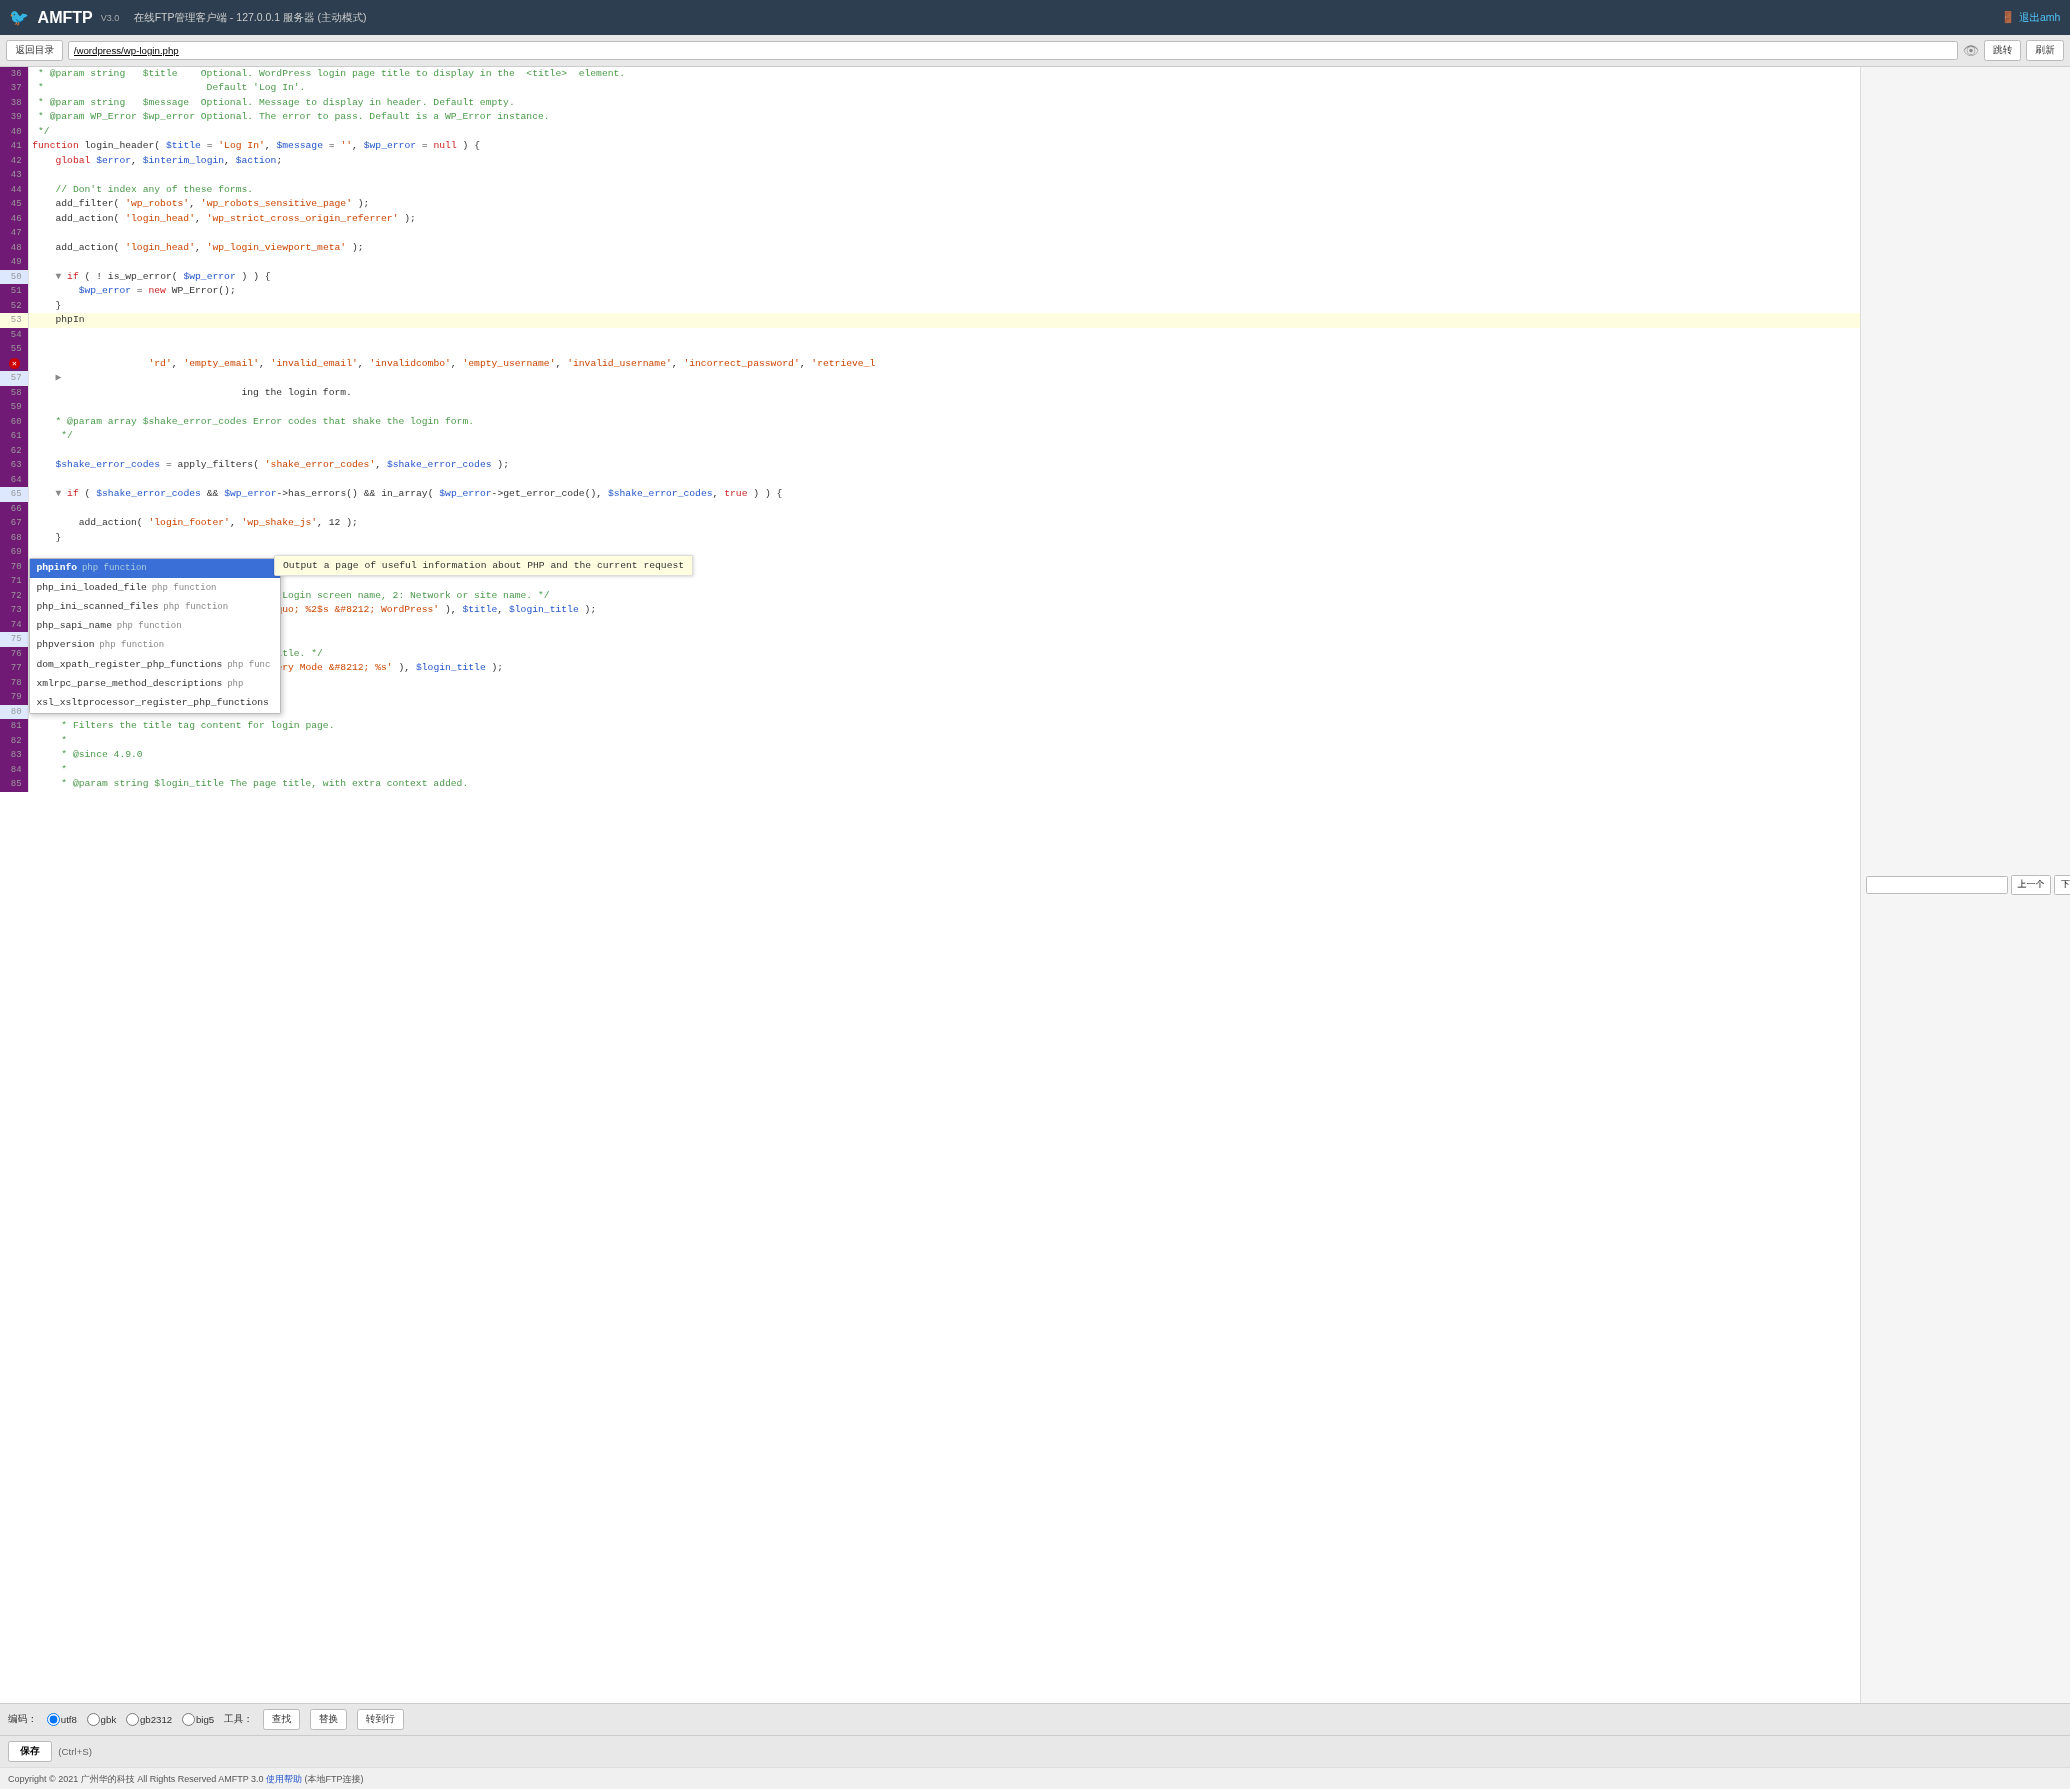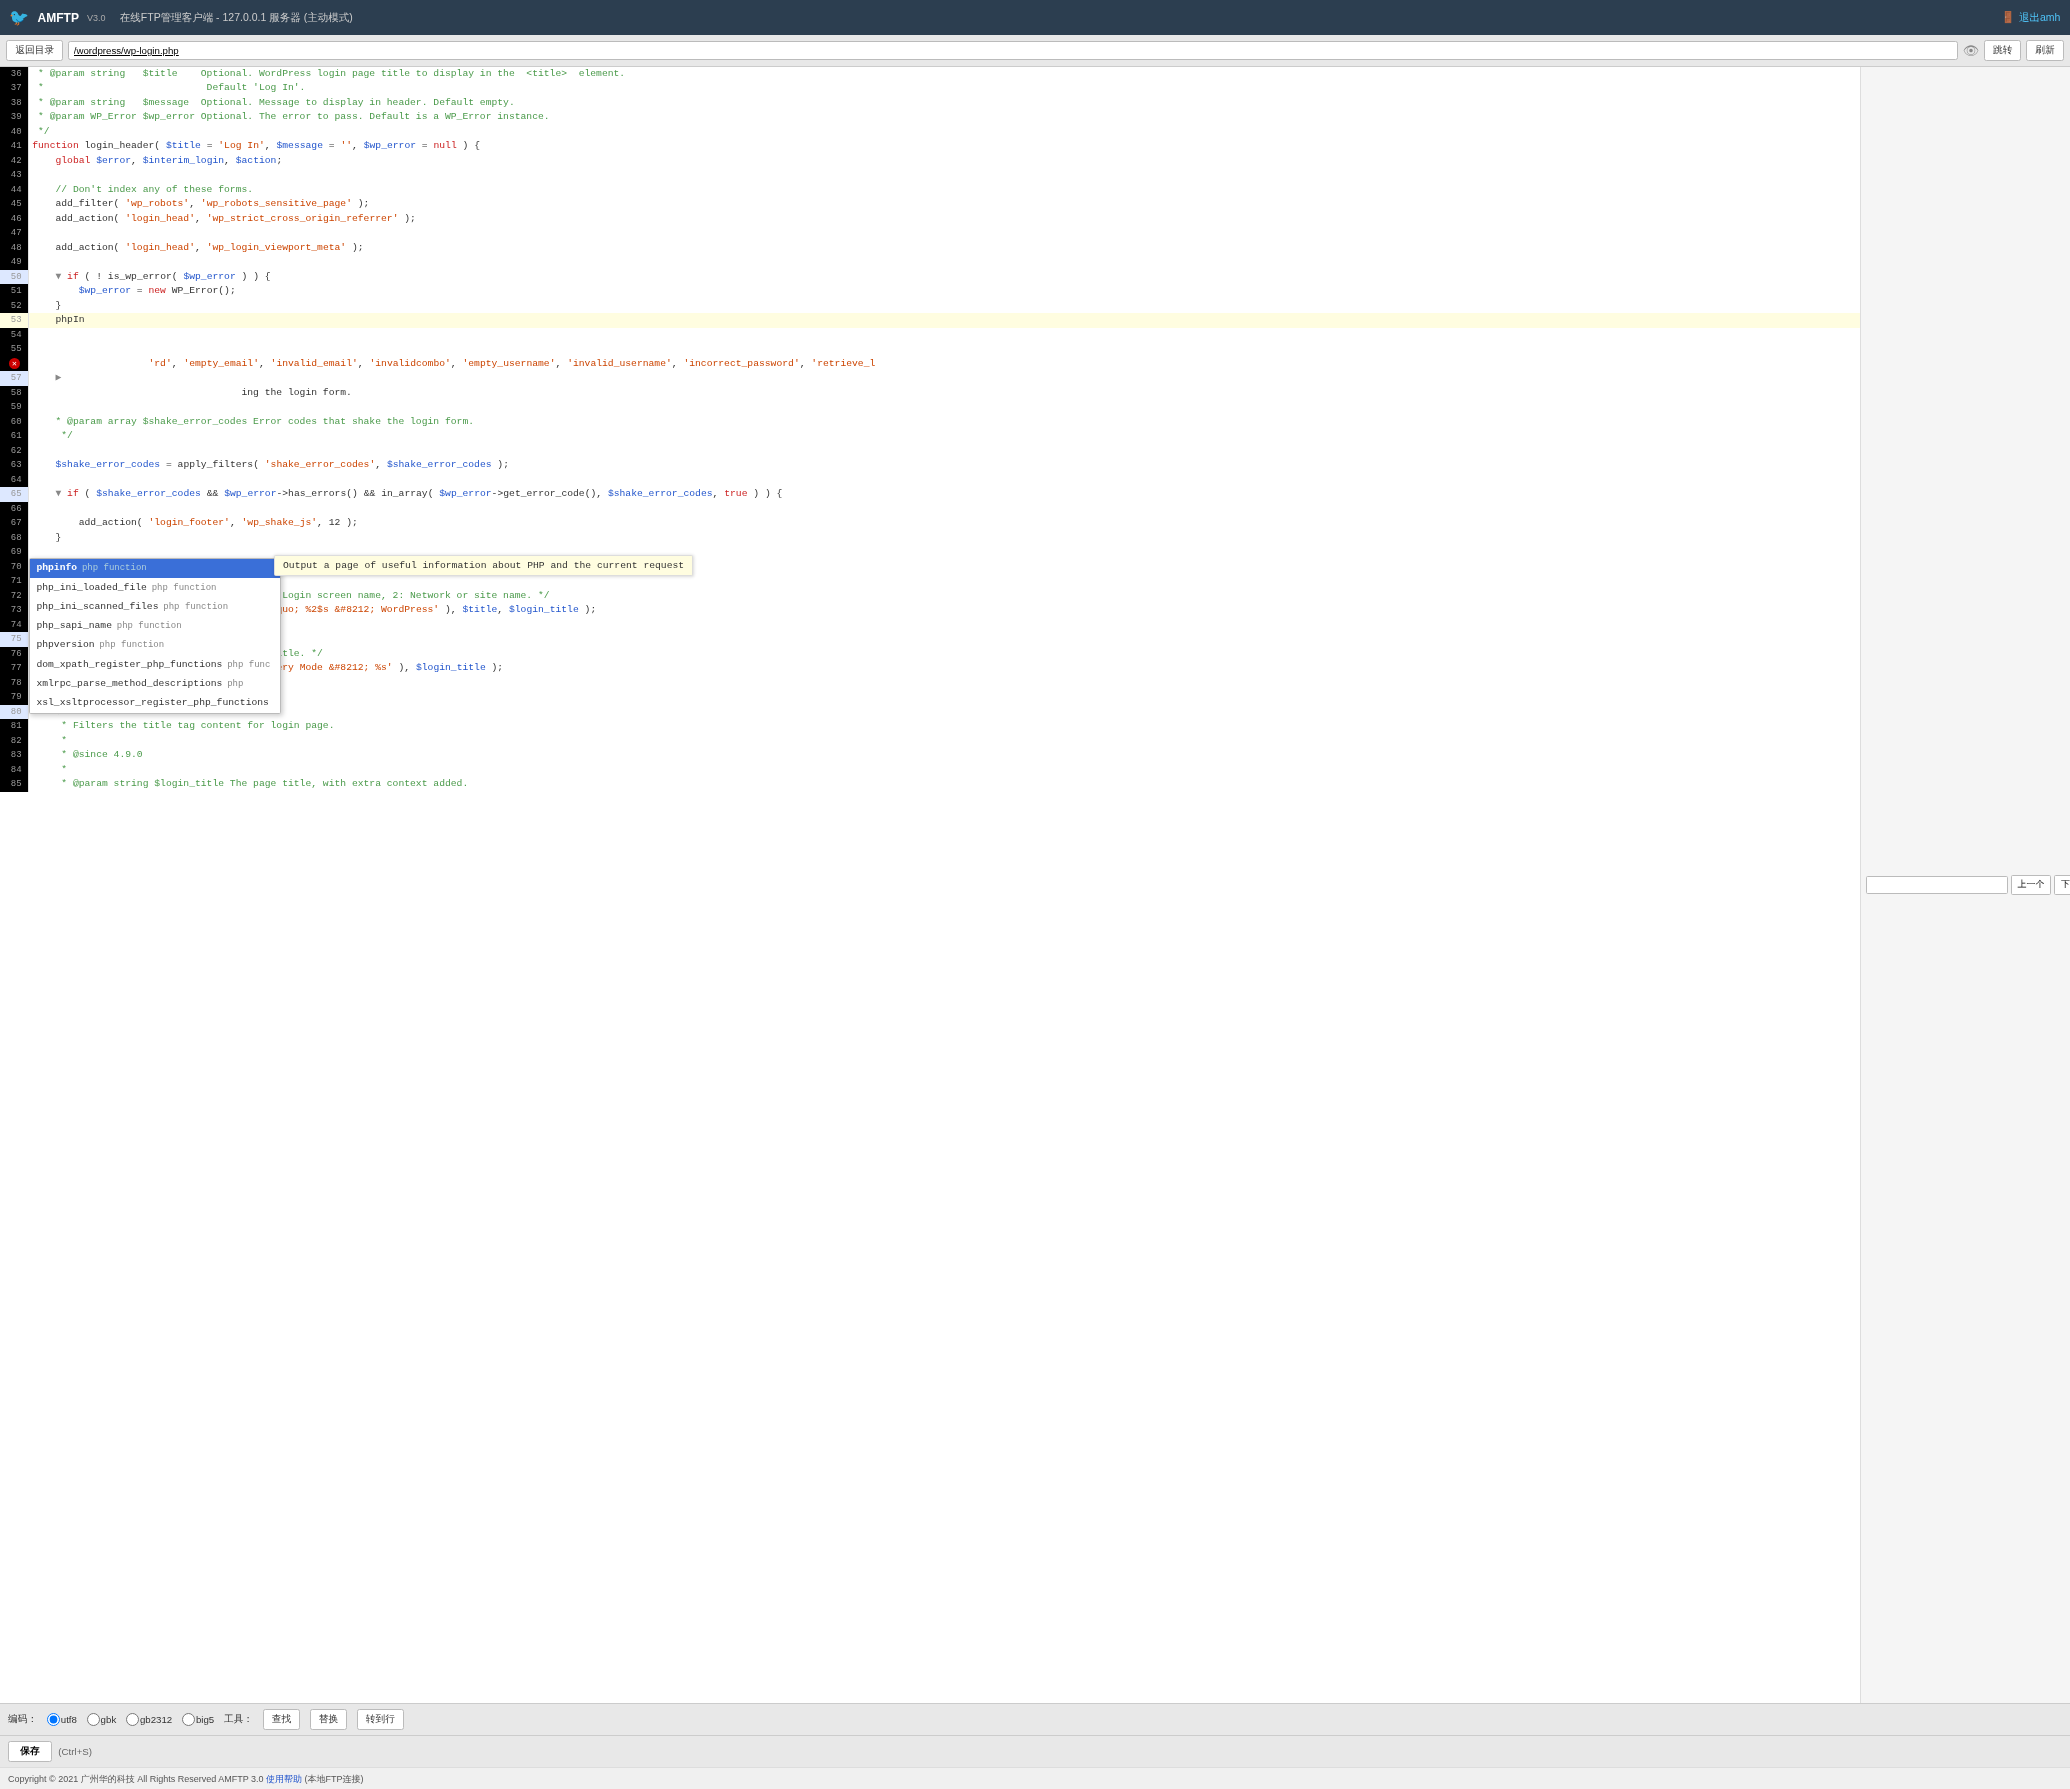--- a/index.html
+++ b/index.html
@@ -93,21 +93,21 @@
       padding: 1.6px 4.8px;
       cursor: pointer;
       font-size: 9px;
     }
     .find-count { font-size: 9px; color: #666; margin-left: auto; }
     .line-num {
       min-width: 29px;
       text-align: right;
       padding: 0 6.4px 0 3.2px;
       color: #999;
-      background: #000000;
+      background: #701a75;
       border-right: 0.8px solid #e0e0e0;
       user-select: none;
       font-size: 9px;
       line-height: 14.5px;
     }
     .line-content {
       flex: 1;
       padding: 0 3.2px;
       line-height: 14.5px;
       white-space: pre;
@@ -226,21 +226,21 @@
       background: white;
       position: relative;
     }
   </style>
 </head>
 <body>
 
 <div id="header">
   <div id="header-left">
     <span style="color:#4fc3f7; font-size:16px;">🐦</span>
-    <span id="logo-text" style="color:white; font-size:12px; font-weight:bold;">AMFTP</span>
+    <span id="logo-text" style="color:white; font-size:16px; font-weight:bold;">AMFTP</span>
     <span style="color:#aaa; font-size:9px;">V3.0</span>
     <span id="header-title" style="color:#ccc; font-size:10.5px; margin-left:6.4px;">在线FTP管理客户端 - 127.0.0.1 服务器 (主动模式)</span>
   </div>
   <button id="logout-btn" style="background:none; border:none; color:#4fc3f7; cursor:pointer; font-size:10.5px; display:flex; align-items:center; gap:3.2px;">
     <span style="font-size:11.3px;">🚪</span>
     <span>退出amh</span>
   </button>
 </div>
 
 <div id="toolbar" style="background:#e8e8e8; padding:4.8px 6.4px; display:flex; align-items:center; gap:4.8px; border-bottom:0.8px solid #ccc;">

